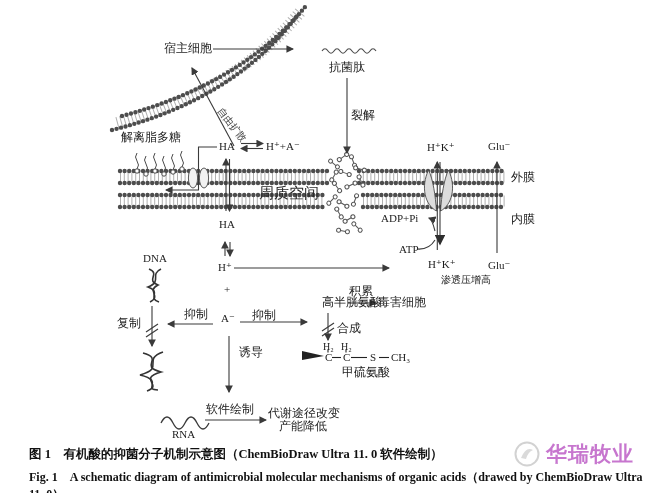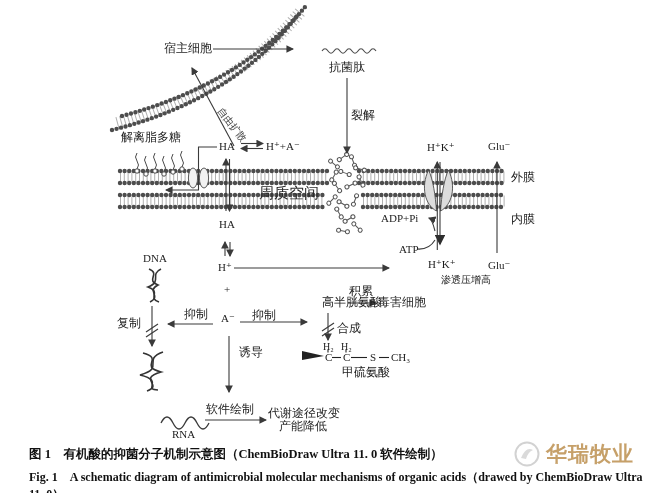--- a/index.html
+++ b/index.html
@@ -7,21 +7,21 @@
          font-family:"Liberation Serif","DejaVu Serif",serif;}
   #art{position:absolute;left:0;top:0;}
   .lbl{position:absolute;color:#1c1c1c;font-size:12px;line-height:1.1;white-space:nowrap;
        font-family:"Liberation Serif","DejaVu Serif",serif;}
   .chem{font-size:11px;}
   .sm{font-size:10px;}
   .rot{transform:rotate(52deg);transform-origin:center;font-size:10px;color:#3c3c3c;}
   .cap{position:absolute;font-weight:bold;color:#111;padding-left:21px;}
   #wm{position:absolute;left:512px;top:438px;display:flex;align-items:center;gap:4px;
       opacity:.6;z-index:5;}
-  #wm .wmtext{font-size:21px;font-weight:bold;color:#a16207;letter-spacing:1px;
+  #wm .wmtext{font-size:21px;font-weight:bold;color:#a21caf;letter-spacing:1px;
       font-family:"Liberation Sans","DejaVu Sans",sans-serif;}
 </style>
 </head>
 <body>
 
 <div id="stage">
 
 <svg id="art" width="645" height="493" viewBox="0 0 645 493">
   <defs>
     <marker id="arr" viewBox="0 0 10 10" refX="8.5" refY="5" markerWidth="7" markerHeight="7" orient="auto-start-reverse">

